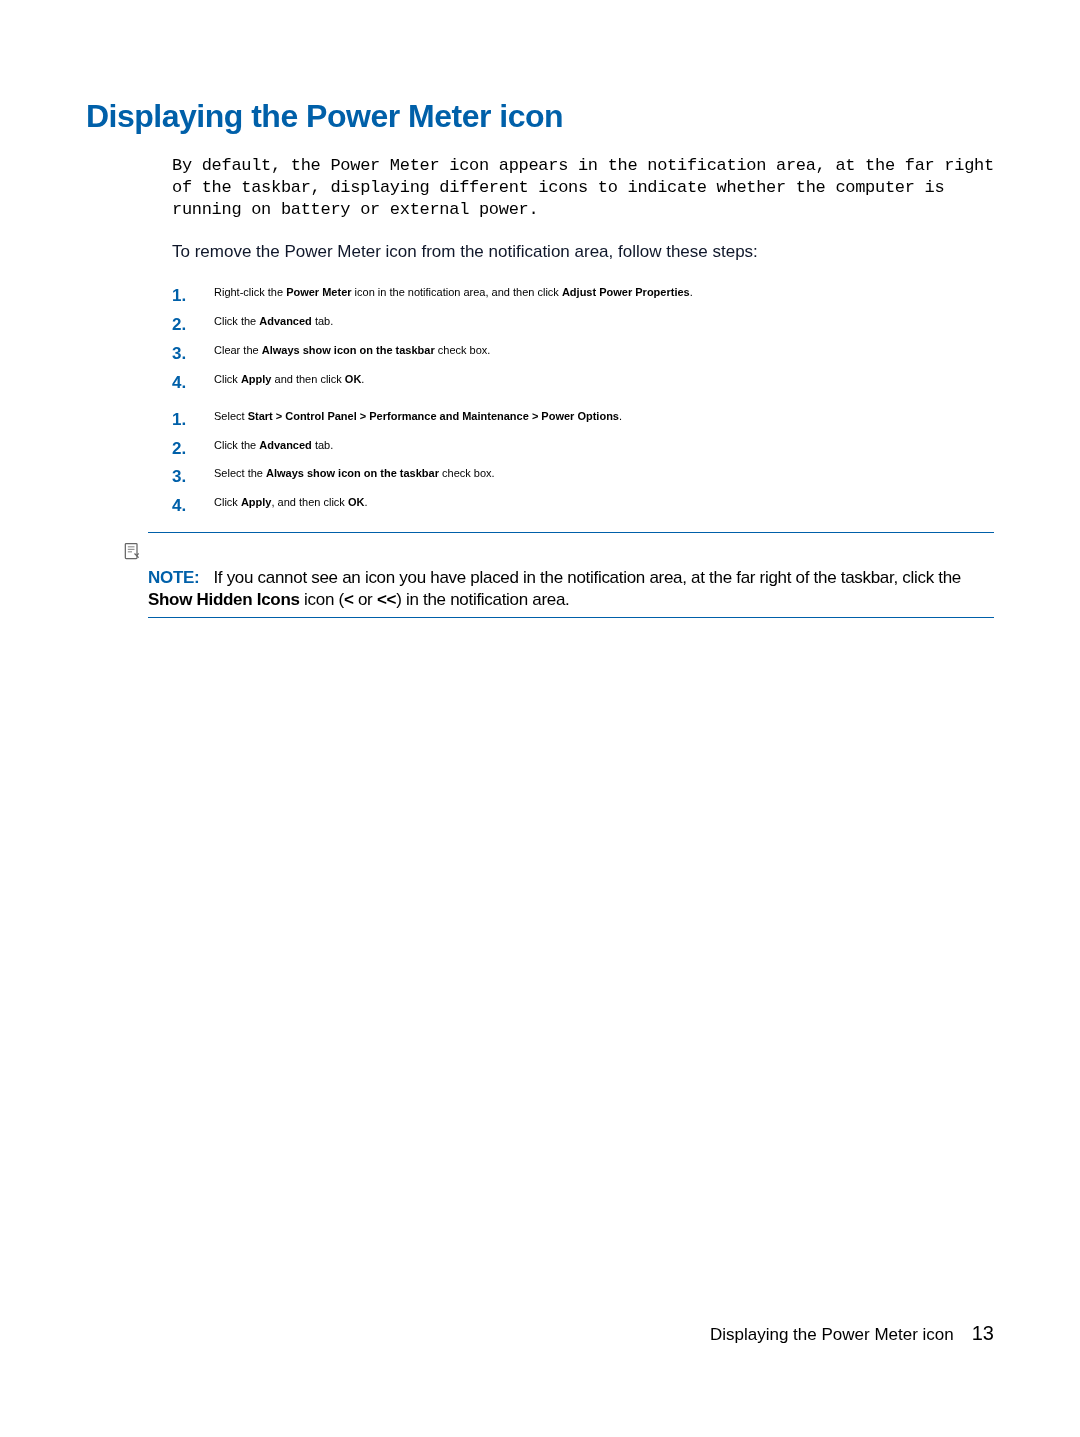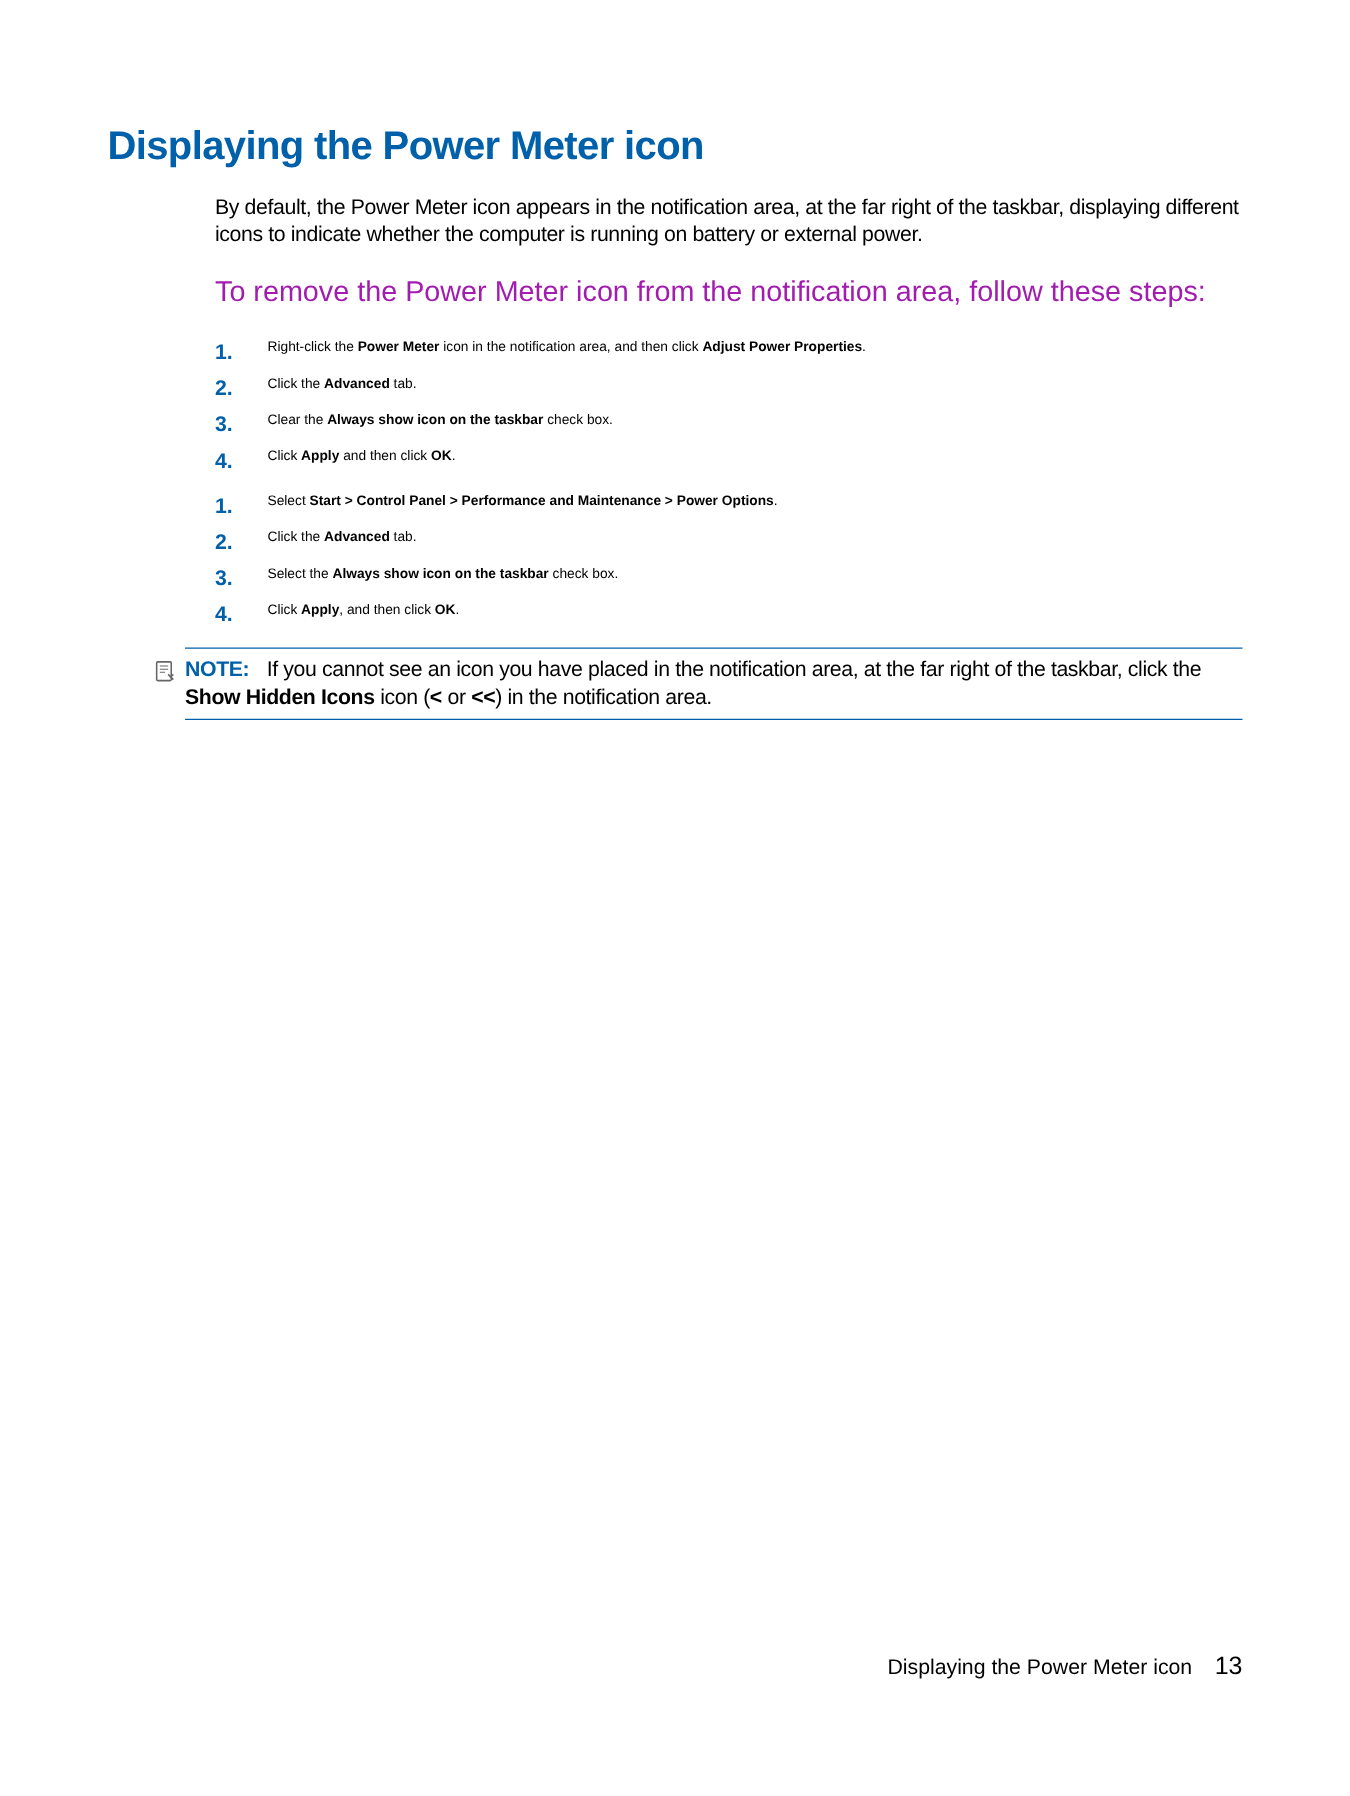--- a/index.html
+++ b/index.html
@@ -20,33 +20,34 @@
       padding: 98px 86px 0 86px;
     }
     h1 {
       color: #0060a9;
       font-size: 32px;
       font-weight: bold;
       letter-spacing: -0.5px;
       margin-bottom: 20px;
     }
     .body-text {
-      font-size: 23px;
+      font-size: 17px;
       line-height: 1.3;
       margin-left: 86px;
       margin-bottom: 22px;
-      color: #a21caf;
+      color: #0f172a;
     }
     .body-text-narrow {
       font-size: 17px;
       line-height: 1.3;
       margin-left: 86px;
       margin-bottom: 20px;
       color: #000;
       letter-spacing: -0.3px;
+      font-family: Liberation Mono, monospace;
     }
     ol {
       list-style: none;
       margin-left: 86px;
       margin-bottom: 22px;
       counter-reset: step;
     }
     ol li {
       position: relative;
       padding-left: 42px;
@@ -68,20 +69,21 @@
       font-weight: bold;
     }
     .note-box {
       margin-left: 62px;
       border-top: 1px solid #0060a9;
       border-bottom: 1px solid #0060a9;
       padding: 6px 0 6px 0;
       position: relative;
       display: flex;
       align-items: flex-start;
+      flex-direction: column;
     }
     .note-icon {
       flex: 0 0 26px;
       margin-left: -26px;
       margin-top: 2px;
     }
     .note-icon svg {
       width: 20px;
       height: 20px;
     }

